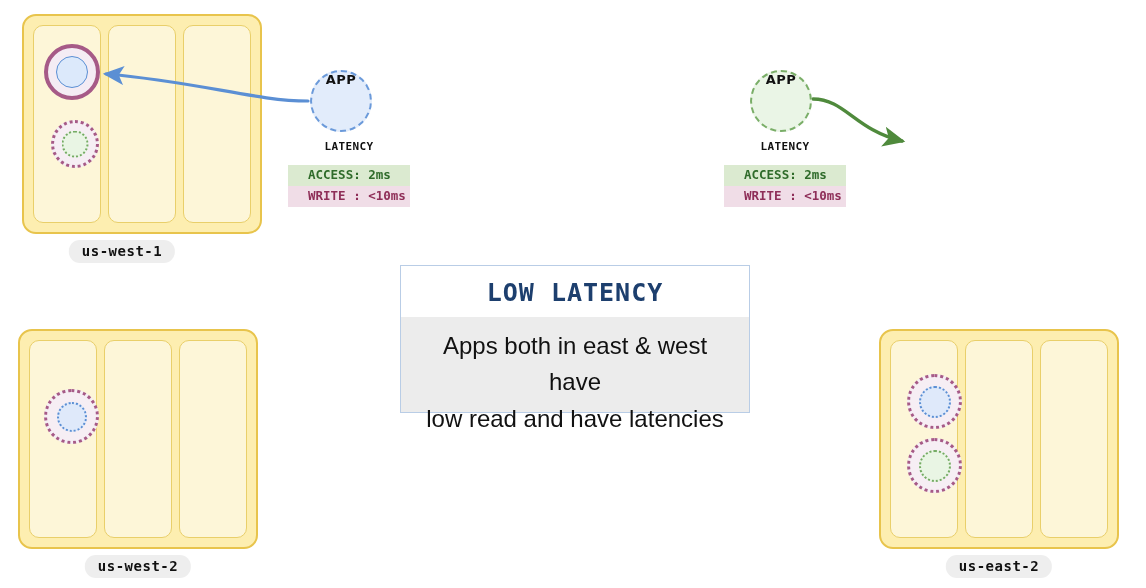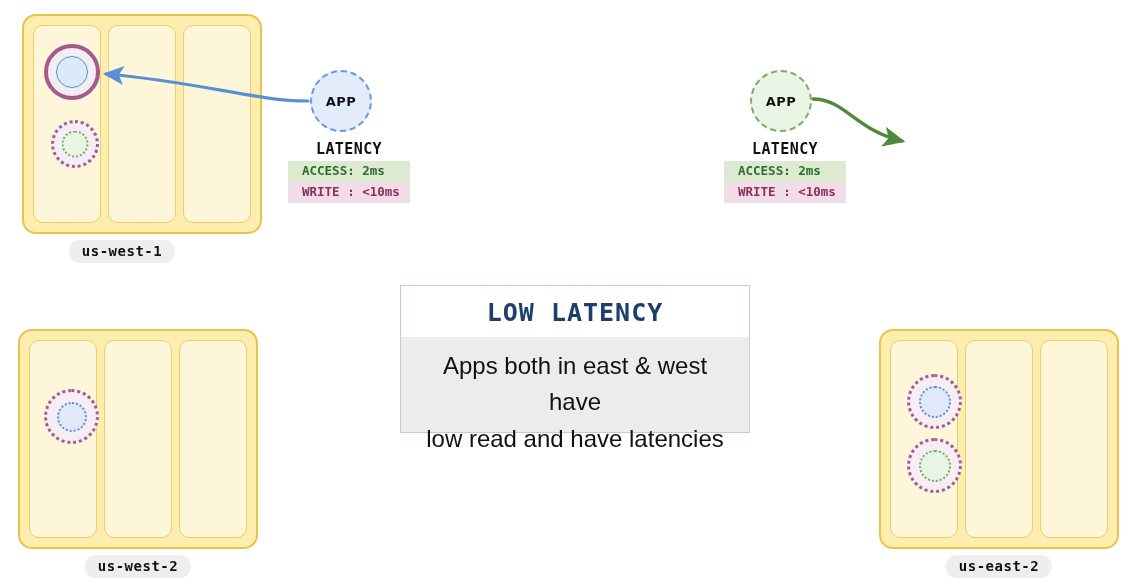--- a/index.html
+++ b/index.html
@@ -72,46 +72,46 @@
   .core-blue-solid{background:#dce9fb;border:1.5px solid #5b8fd4;}
   .core-green-solid{background:#e6f4e3;border:1.5px solid #74ab63;}
   .core-blue-dotted{background:#dfe9fa;border:2px dotted #5b8fd4;}
   .core-green-dotted{background:#e9f5e4;border:2px dotted #74ab63;}
 
   
   .app{
     position:absolute;
     border-radius:50%;
     box-sizing:border-box;
-    display:flex;align-items:center;justify-content:center;
+    display:flex;justify-content:center;
     font-family:"DejaVu Sans", sans-serif;
     font-size:13px;
     font-weight:bold;
     color:#111111;
     letter-spacing:.4px;
   }
   .app-blue{background:#e2ecfb;border:2px dashed #6b9ada;}
   .app-green{background:#eaf5e6;border:2px dashed #7aae68;}
 
   
   .latency{position:absolute;}
   .latency-title{
     text-align:center;
     font-family:"DejaVu Sans Mono", monospace;
-    font-size:15px;
+    font-size:11px;
     font-weight:bold;
     color:#111111;
     letter-spacing:.4px;
-    margin-bottom:3px;
+    margin-bottom:12px;
   }
   .latency-row{
     font-family:"DejaVu Sans Mono", monospace;
     font-size:12.5px;
     font-weight:bold;
-    padding:2px 14px;
+    padding:2px 20px;
     white-space:nowrap;
     line-height:1.35;
   }
   .lat-access{background:#dbead0;color:#2f6b2a;}
   .lat-write{background:#f0dde7;color:#8e2e58;}
 
   
   .info{
     position:absolute;
     box-sizing:border-box;
@@ -216,21 +216,21 @@
     <div class="latency-row lat-access">ACCESS: 2ms</div>
     <div class="latency-row lat-write">WRITE : &lt;10ms</div>
   </div>
 
   <div class="latency" style="left:724px;top:140px;width:122px;">
     <div class="latency-title">LATENCY</div>
     <div class="latency-row lat-access">ACCESS: 2ms</div>
     <div class="latency-row lat-write">WRITE : &lt;10ms</div>
   </div>
 
-  <div class="info" style="left:400px;top:265px;width:350px;height:148px;margin-top:20px;">
+  <div class="info" style="left:400px;top:265px;width:350px;height:148px;">
     <div class="info-head">LOW LATENCY</div>
     <div class="info-body">
       <div>Apps both in east &amp; west</div>
       <div>have</div>
       <div>low read and have latencies</div>
     </div>
   </div>
 
 </div>
 

